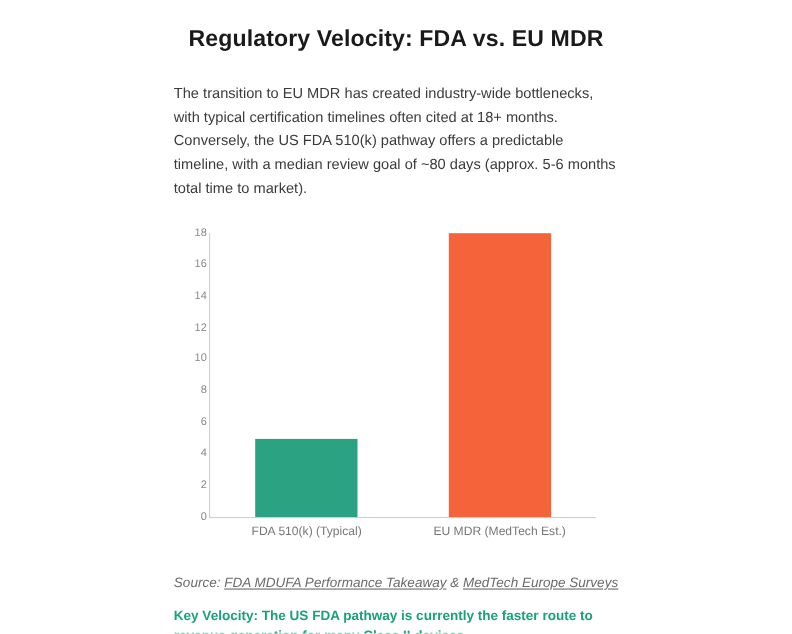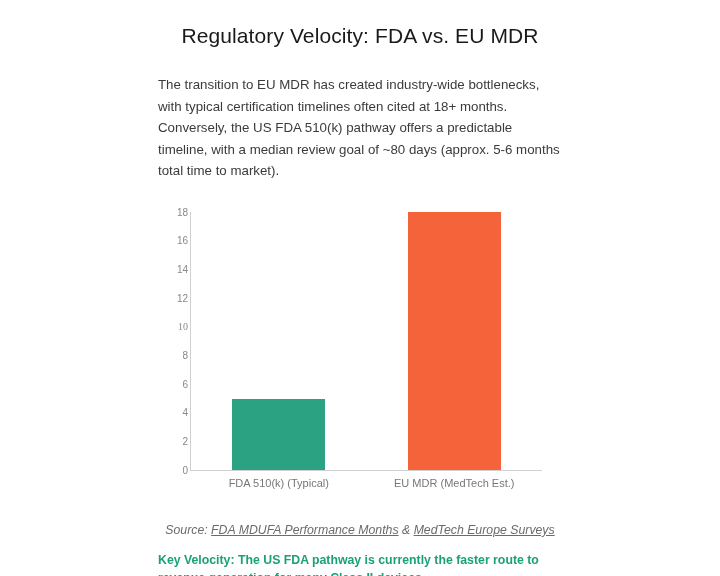--- a/index.html
+++ b/index.html
@@ -17,21 +17,21 @@
   .page {
     position: relative;
     width: 720px;
     height: 576px;
     box-sizing: border-box;
     padding: 0;
   }
   .title {
     text-align: center;
     font-size: 21px;
-    font-weight: normal;
+    font-weight: bold;
     color: #1a1a1a;
     margin: 24px 0 0 0;
     letter-spacing: 0.1px;
   }
   .intro {
     margin: 26px 158px 0 158px;
     font-size: 13.3px;
     line-height: 1.62;
     color: #3b3b3b;
   }
@@ -139,38 +139,38 @@
   <div class="chart-wrap">
     <div class="plot-area">
       <div class="axis-line-y"></div>
       <div class="axis-line-x"></div>
       <div id="yticks">
           <div class="ytick" style="top: 258px;">0</div>
           <div class="ytick" style="top: 229.333px;">2</div>
           <div class="ytick" style="top: 200.667px;">4</div>
           <div class="ytick" style="top: 172px;">6</div>
           <div class="ytick" style="top: 143.333px;">8</div>
-          <div class="ytick" style="top: 114.667px; font-family: Liberation Serif, serif;">10</div>
+          <div class="ytick" style="top: 114.667px;">10</div>
           <div class="ytick" style="top: 86px;">12</div>
           <div class="ytick" style="top: 57.3333px;">14</div>
           <div class="ytick" style="top: 28.6667px;">16</div>
           <div class="ytick" style="top: 0px;">18</div>
         </div>
       <div class="bars" id="bars">
           <div class="bar" style="left: 41.2425px; width: 93.015px; height: 70.2333px; background: rgb(43, 163, 131);"></div>
           <div class="bar" style="left: 216.743px; width: 93.015px; height: 258px; background: rgb(244, 99, 58);"></div>
         </div>
       <div id="barlabels">
           <div class="bar-label" style="left: 1px; width: 175.5px;">FDA 510(k) (Typical)</div>
           <div class="bar-label" style="left: 176.5px; width: 175.5px;">EU MDR (MedTech Est.)</div>
         </div>
     </div>
   </div>
 
   <div class="source">
-    <span>Source: </span><a href="#">FDA MDUFA Performance Months</a><span> &amp; </span><a href="#">MedTech Europe Surveys</a>
+    <span>Source: </span><a href="#">FDA MDUFA Performance Takeaway</a><span> &amp; </span><a href="#">MedTech Europe Surveys</a>
   </div>
 
   <div class="takeaway">
     <span>Key Velocity:</span><span> The US FDA pathway is currently the faster route to revenue generation for many Class II devices.</span>
   </div>
 
 </div>
 
 </body></html>

